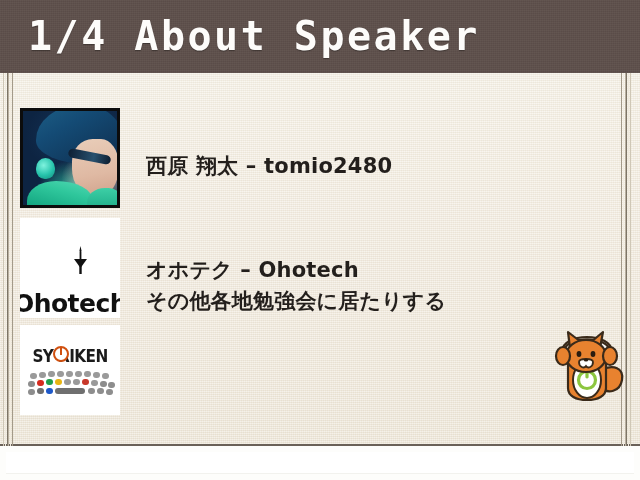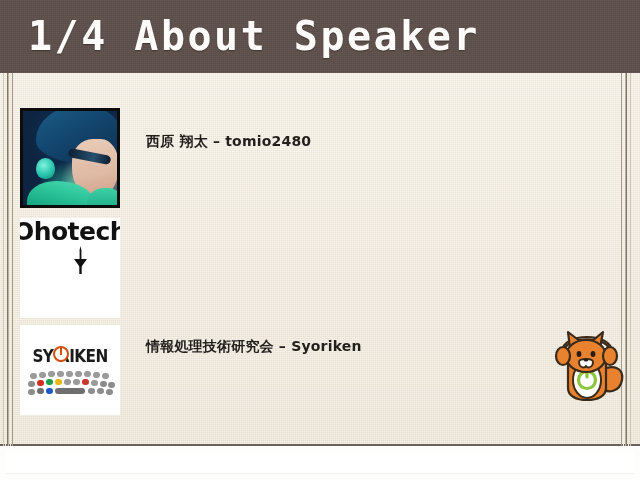--- a/index.html
+++ b/index.html
@@ -113,25 +113,26 @@
   }
 
   .row-text {
     position: absolute;
     left: 146px;
     width: 470px;
     color: #231f1c;
     font-family: "DejaVu Sans", "Liberation Sans", sans-serif;
   }
   .line-main {
-    font-size: 14px;
+    font-size: 21px;
     font-weight: bold;
     line-height: 30px;
     white-space: nowrap;
     letter-spacing: 0.2px;
+    margin-top: 25px;
   }
   .line-sub {
     font-size: 21px;
     font-weight: bold;
     line-height: 32px;
     white-space: nowrap;
     letter-spacing: 0.2px;
   }
 
   
@@ -187,21 +188,21 @@
     background: linear-gradient(0deg, #19a783 0%, #3dcfa6 100%);
     border-radius: 50% 40% 8% 8% / 60% 60% 10% 10%;
   }
 
   
   .ohotech-logo {
     position: absolute;
     left: 0; top: 0;
     width: 100%; height: 100%;
     display: flex;
-    align-items: flex-start;
+    align-items: flex-end;
     justify-content: center;
   }
   .ohotech-word {
     position: relative;
     color: #111111;
     font-family: "DejaVu Sans", "Liberation Sans", sans-serif;
     font-size: 25px;
     font-weight: bold;
     letter-spacing: -0.5px;
     line-height: 28px;
@@ -351,20 +352,22 @@
         <div class="ohotech-word">Ohotech</div>
       </div>
       <svg class="ohotech-mark" style="position:absolute;left:53px;top:28px;width:15px;height:28px;" viewBox="0 0 15 28">
         <path d="M7.5 0 L8.6 5 L7.5 7 L6.4 5 Z" fill="#111"></path>
         <rect x="6.6" y="6" width="1.8" height="8" fill="#111"></rect>
         <path d="M1 13 L14 13 L7.5 22 Z" fill="#111"></path>
         <rect x="6.3" y="20" width="2.4" height="8" fill="#111"></rect>
       </svg>
     </div>
     <div class="row-text" style="top:12px;">
+      <div class="line-main">オホテク – Ohotech</div>
+      <div class="line-sub">その他各地勉強会に居たりする</div>
     </div>
   </div>
 
   <div class="row" style="top:325px;">
     <div class="thumb thumb-white" style="height:90px;">
       <div class="syoriken-logo">
         <div class="syo-word">SY RIKEN</div>
         <div class="syo-power"></div>
         <div class="syo-keyboard">
 
@@ -393,21 +396,20 @@
           <div class="key" style="left:11px; top:17px; background:#6f6f6f;"></div>
           <div class="key" style="left:20px; top:17px; background:#1d58c9;"></div>
           <div class="key" style="left:29px; top:17px; width:30px; background:#6f6f6f;"></div>
           <div class="key" style="left:62px; top:17px; background:#8d8d8d;"></div>
           <div class="key" style="left:71px; top:17px; background:#8d8d8d;"></div>
           <div class="key" style="left:80px; top:18px; background:#8d8d8d;"></div>
         </div>
       </div>
     </div>
     <div class="row-text" style="top:6px;">
-      <div class="line-main">情報処理技術研究会 – Syoriken</div>
     </div>
   </div>
 
   <svg class="mascot" viewBox="0 0 78 86">
 
     <path d="M52 52 C66 46 76 50 74 62 C72 74 60 76 52 70 Z" fill="#e8822f" stroke="#3a2a1a" stroke-width="2.2" stroke-linejoin="round"></path>
 
     <path d="M20 42 C20 34 30 30 39 30 C48 30 58 34 58 42 L58 70
              C58 78 50 82 39 82 C28 82 20 78 20 70 Z" fill="#e8822f" stroke="#3a2a1a" stroke-width="2.2" stroke-linejoin="round"></path>
 

